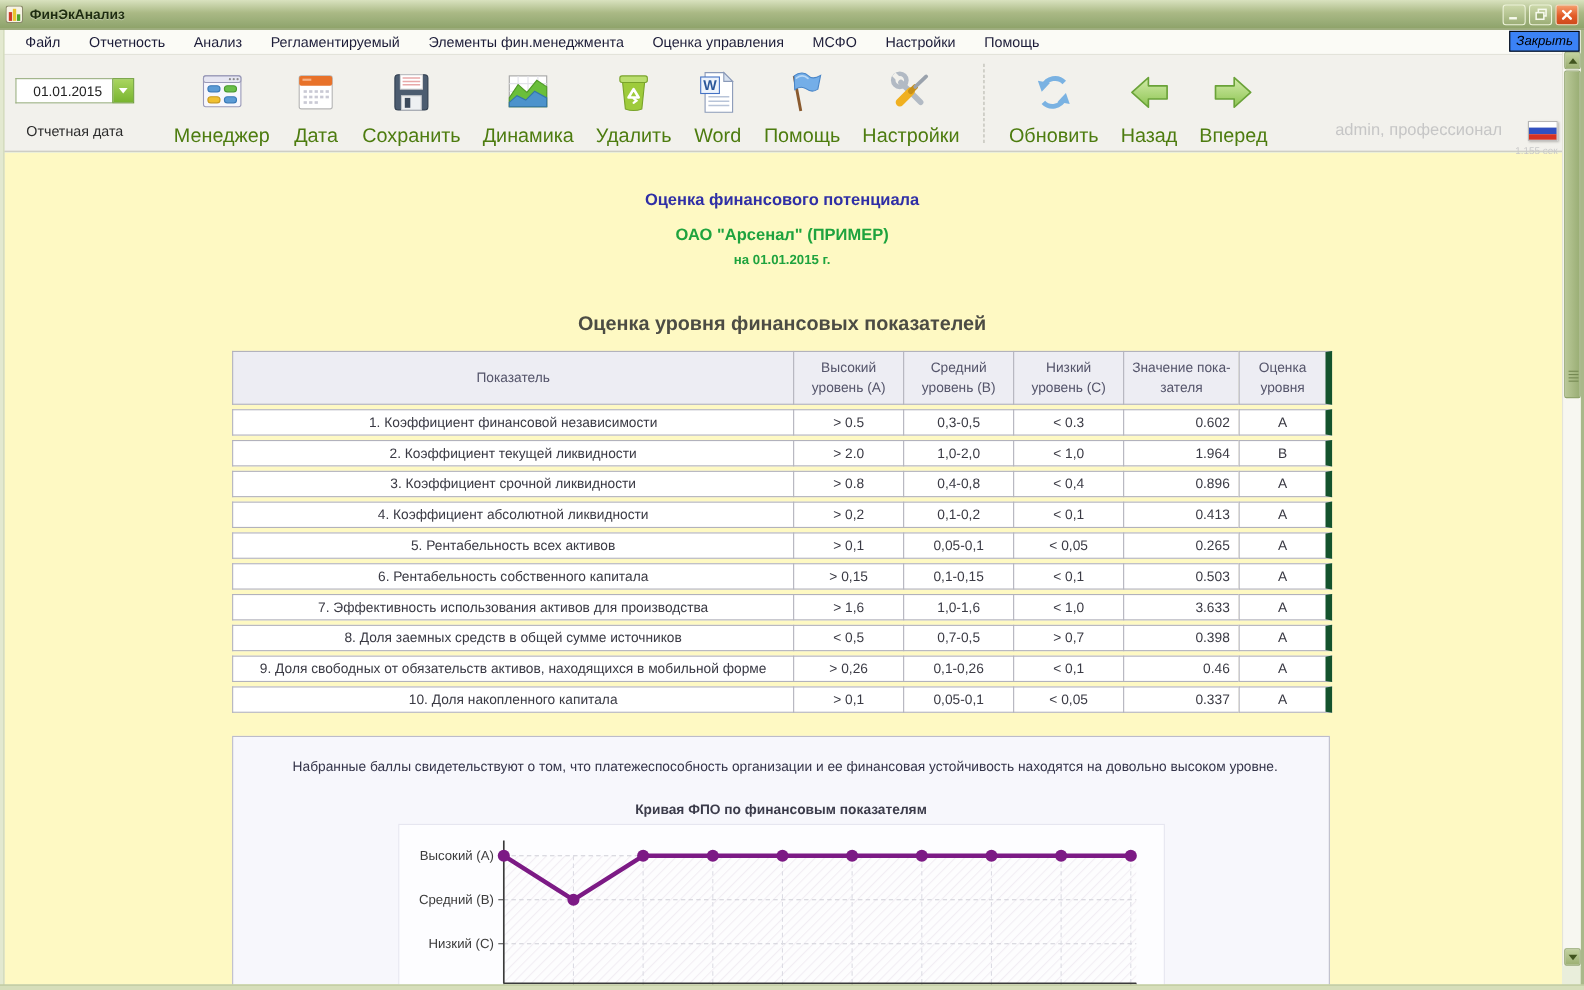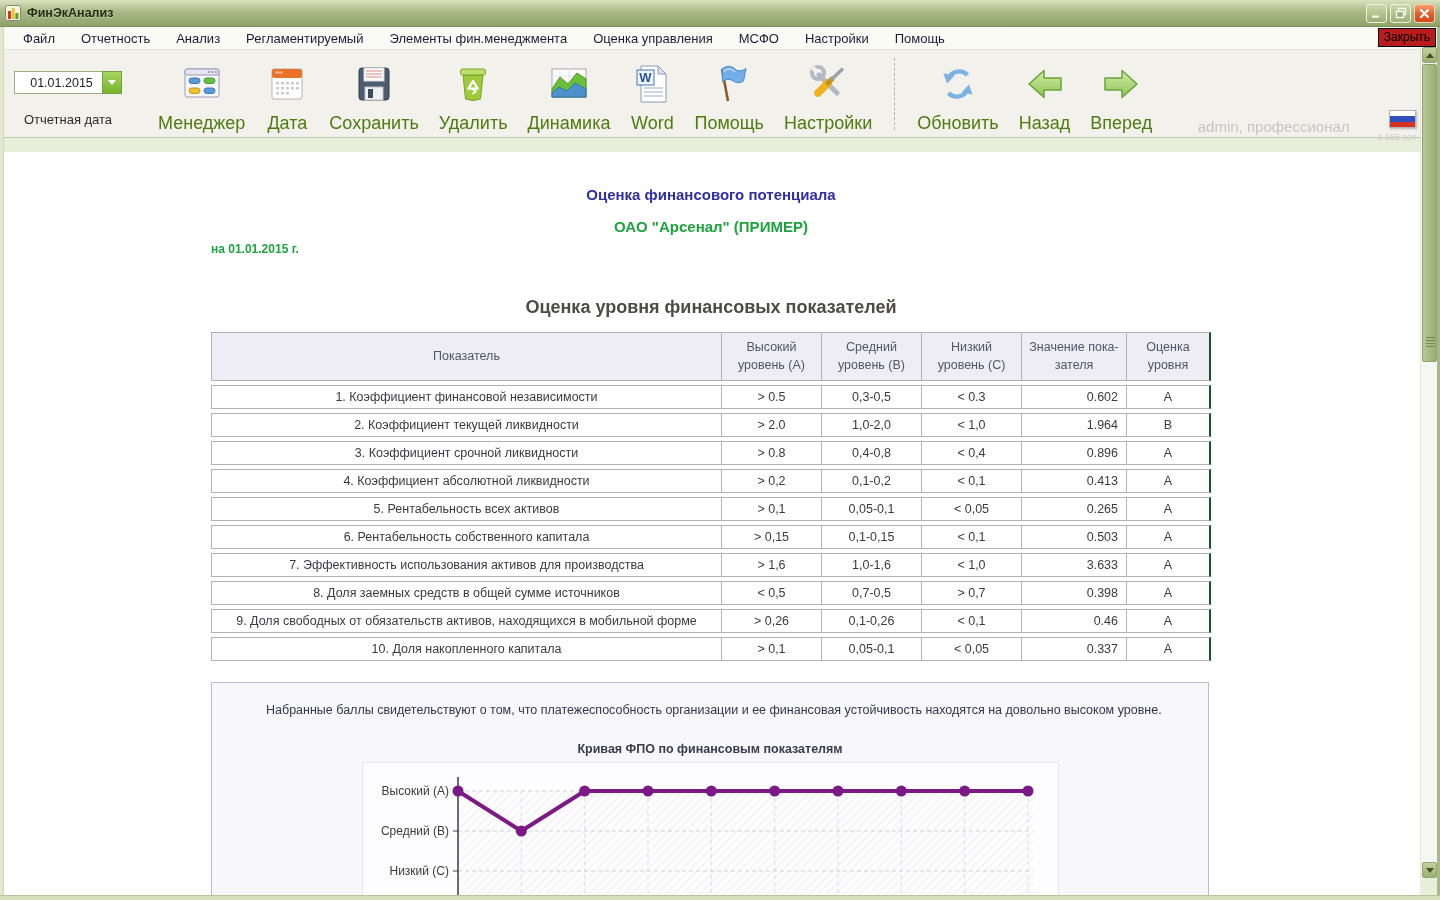--- a/index.html
+++ b/index.html
@@ -13,22 +13,22 @@
   .app-title { font-size:12.5px; font-weight:bold; color:#1e2c10; margin-left:6px;
     text-shadow:0 1px 0 rgba(255,255,255,.35); }
   .win-controls { margin-left:auto; display:flex; gap:3px; }
   .win-btn { width:21px; height:19px; border-radius:3px; border:1px solid #eef4da;
     background:linear-gradient(#ccd8aa, #9cae77); display:flex; align-items:center; justify-content:center; cursor:default; }
   .win-btn.close { background:linear-gradient(#f69f6e, #e25b28 55%, #cf4a1c); border-color:#f6d2b8; }
   .frame-left  { position:absolute; left:0; top:27px; bottom:0; width:4px; background:#e3e9d0; border-right:1px solid #cfd8b8; z-index:30;}
   .frame-right { position:absolute; right:0; top:27px; bottom:0; width:3px; background:#a9b88a; z-index:30;}
   .frame-bottom{ position:absolute; left:0; right:0; bottom:0; height:5px; background:#d6deba; border-top:1px solid #b9c598; z-index:31;}
 
-  .close-tooltip { position:absolute; top:28px; right:4px; background:#b91c1c; border:1px solid #000;
-    font-size:12px; color:#000; padding:1px 5px 2px; z-index:60; }
+  .close-tooltip { position:absolute; top:28px; right:4px; background:#3b82f6; border:1px solid #000;
+    font-size:12px; color:#000; padding:1px 5px 2px; z-index:60;font-style:italic; }
 
   
   .menubar { position:absolute; left:0; top:27px; width:1440px; height:23px; background:#fbfbf6;
     border-bottom:1px solid #e3e3da; display:flex; align-items:center; padding-left:10px; z-index:20; }
   .menu-item { font-size:13px; color:#1c1c38; padding:3px 13px; cursor:default; }
 
   
   .toolbar { position:absolute; left:0; top:50px; width:1440px; height:88px; background:#f2f1ec;
     border-bottom:1px solid #c6c6bc; display:flex; align-items:flex-start; padding:0 0 0 14px; z-index:10; }
   .date-group { width:120px; margin-right:14px; padding-top:21px; }
@@ -36,39 +36,39 @@
   .date-input { flex:1; background:#fff; border:1px solid #9aaf80; border-right:none;
     font-size:12.5px; color:#222; padding:4px 0 0 6px; }
   .date-drop { width:20px; background:linear-gradient(#a9d55f,#78b42f); border:1px solid #71a03c;
     display:flex; align-items:center; justify-content:center; }
   .date-drop .chev { width:0; height:0; border-left:4px solid transparent; border-right:4px solid transparent; border-top:5px solid #fff; }
   .date-label { margin-top:18px; width:108px; text-align:center; font-size:13px; color:#2c2c2c; }
   .tb-btn { display:flex; flex-direction:column; align-items:center; padding:12px 10px 0; cursor:default; }
   .tb-btn svg { display:block; }
   .tb-label { margin-top:7px; font-size:18px; color:#4d7c0f; white-space:nowrap; }
   .tb-sep { border-left:1px dashed #b6b6ac; height:72px; margin:8px 12px 0; }
-  .tb-right { position:absolute; right:24px; top:60px; display:flex; align-items:center; gap:28px; }
+  .tb-right { position:absolute; right:24px; top:60px; display:flex; gap:12px; }
   .user-status { font-size:15px; color:#c6c6c6; }
   .flag-col { display:flex; flex-direction:column; align-items:flex-end; }
   .flag { width:27px; height:18px; border:1px solid #b5b5b5; box-shadow:1px 1px 2px rgba(0,0,0,.25); }
   .flag div { height:5.35px; }
   .flag .w { background:#fff; } .flag .b { background:#3150c0; } .flag .r { background:#d63222; }
   .render-time { font-size:9px; color:#c9c9c9; margin-top:4px; }
 
   
-  .content { position:absolute; left:4px; right:20px; top:139px; bottom:5px; background:#ffffff; overflow:hidden;margin-top:13px; }
+  .content { position:absolute; left:4px; right:20px; top:139px; bottom:5px; background:#fef9c3; overflow:hidden; }
   .doc { width:1000px; margin-left:207px; }
   .doc-title   { margin-top:34px; text-align:center; font-size:15px; font-weight:bold; color:#2f2fa6; }
   .doc-company { margin-top:15px; text-align:center; font-size:15px; font-weight:bold; color:#1ea33e; }
-  .doc-date    { margin-top:7px;  font-size:12px; font-weight:bold; color:#1ea33e; }
+  .doc-date    { margin-top:7px;  text-align:center; font-size:12px; font-weight:bold; color:#1ea33e; }
   .tbl-caption { margin-top:41px; text-align:center; font-size:18px; font-weight:bold; color:#4c4c44; }
 
   table.ind { margin-top:10px; width:1000px; border-collapse:separate; border-spacing:0 4px; table-layout:fixed; font-size:12.5px; }
   table.ind th, table.ind td { border:1px solid #b2b2bc; border-right:none; }
-  table.ind th:last-child, table.ind td:last-child { border-right:2px solid #14532d; }
+  table.ind th:last-child, table.ind td:last-child { border-right:6px solid #14532d; }
   table.ind th { background:#ededf3; color:#54546a; font-weight:normal; padding:6px 4px; line-height:1.4; text-align:center; }
   table.ind td { color:#3a3a44; padding:4px 8px; height:24px; background:#fff; }
   td.c0 { text-align:center; }
   td.c1, td.c2, td.c3, td.c5 { text-align:center; }
   td.c4 { text-align:right; padding-right:10px; }
 
   .summary-block { margin-top:17px; width:998px; background:#f7f7fc; border:1px solid #bcbcca; height:320px; }
   .summary-text { margin:18px 26px 0; text-indent:28px; text-align:justify; font-size:12.5px; color:#35354a; line-height:1.55; }
   .chart-title { margin-top:22px; text-align:center; font-size:12.5px; font-weight:bold; color:#3b3b4a; }
   .chart-panel { width:697px; height:170px; margin:6px auto 0; background:#fdfdff; border:1px solid #e6e6f0; position:relative; }
@@ -191,43 +191,43 @@
       <line x1="14" y1="12" x2="30" y2="12" stroke="#e8a8a8" stroke-width="1.4"></line>
       <line x1="14" y1="15" x2="30" y2="15" stroke="#e8a8a8" stroke-width="1.4"></line>
       <rect x="13" y="25" width="18" height="13" fill="#eef0f2" stroke="#c0c4c8"></rect>
       <rect x="16" y="27" width="5" height="9" fill="#3c4a5c"></rect>
     </svg>
     <span class="tb-label">Сохранить</span>
   </div>
 
   <div class="tb-btn">
     <svg width="44" height="44" viewBox="0 0 44 44">
-      <path d="M12,13 L32,13 L29.5,37 Q22,40 14.5,37 Z" fill="#9ecb3b" stroke="#79a32a"></path>
-      <rect x="9.5" y="7" width="25" height="6" rx="2" fill="#bade6e" stroke="#79a32a"></rect>
-      <path d="M22,19 l4.6,7.6 h-9.2 z" fill="none" stroke="#ffffff" stroke-width="2.4" stroke-linejoin="round"></path>
-      <path d="M22,31.5 l2.6,-2 l-2.6,-2" fill="none" stroke="#ffffff" stroke-width="2" stroke-linecap="round"></path>
-    </svg>
-    <span class="tb-label">Удалить</span>
-  </div>
-
-  <div class="tb-btn">
-    <svg width="44" height="44" viewBox="0 0 44 44">
       <rect x="5" y="7" width="34" height="28" fill="#ffffff" stroke="#a5a5a5"></rect>
       <g stroke="#e2e2ea" stroke-width="1">
           <line x1="13" y1="7" x2="13" y2="35"></line>
           <line x1="22" y1="7" x2="22" y2="35"></line>
           <line x1="31" y1="7" x2="31" y2="35"></line>
           <line x1="5" y1="14" x2="39" y2="14"></line>
           <line x1="5" y1="21" x2="39" y2="21"></line>
           <line x1="5" y1="28" x2="39" y2="28"></line>
         </g>
       <path d="M5,27 L13,15 L21,22 L30,11 L39,17 L39,35 L5,35 Z" fill="#6abf3a" stroke="#4f9a26" stroke-width="1"></path>
       <path d="M5,31 L12,25 L20,29 L28,21 L39,27 L39,35 L5,35 Z" fill="#4a90d9" opacity="0.92" stroke="#2f6fb4" stroke-width="1"></path>
     </svg>
     <span class="tb-label">Динамика</span>
+  </div>
+
+  <div class="tb-btn">
+    <svg width="44" height="44" viewBox="0 0 44 44">
+      <path d="M12,13 L32,13 L29.5,37 Q22,40 14.5,37 Z" fill="#9ecb3b" stroke="#79a32a"></path>
+      <rect x="9.5" y="7" width="25" height="6" rx="2" fill="#bade6e" stroke="#79a32a"></rect>
+      <path d="M22,19 l4.6,7.6 h-9.2 z" fill="none" stroke="#ffffff" stroke-width="2.4" stroke-linejoin="round"></path>
+      <path d="M22,31.5 l2.6,-2 l-2.6,-2" fill="none" stroke="#ffffff" stroke-width="2" stroke-linecap="round"></path>
+    </svg>
+    <span class="tb-label">Удалить</span>
   </div>
 
   <div class="tb-btn">
     <svg width="44" height="44" viewBox="0 0 44 44">
       <path d="M11,4 h17 l8,8 v28 h-25 z" fill="#ffffff" stroke="#8a9ab8"></path>
       <path d="M28,4 l8,8 h-8 z" fill="#d8e2f0" stroke="#8a9ab8"></path>
       <g stroke="#b8c4d8" stroke-width="1.4">
           <line x1="14" y1="26" x2="33" y2="26"></line>
           <line x1="14" y1="30" x2="33" y2="30"></line>
           <line x1="14" y1="34" x2="33" y2="34"></line>

